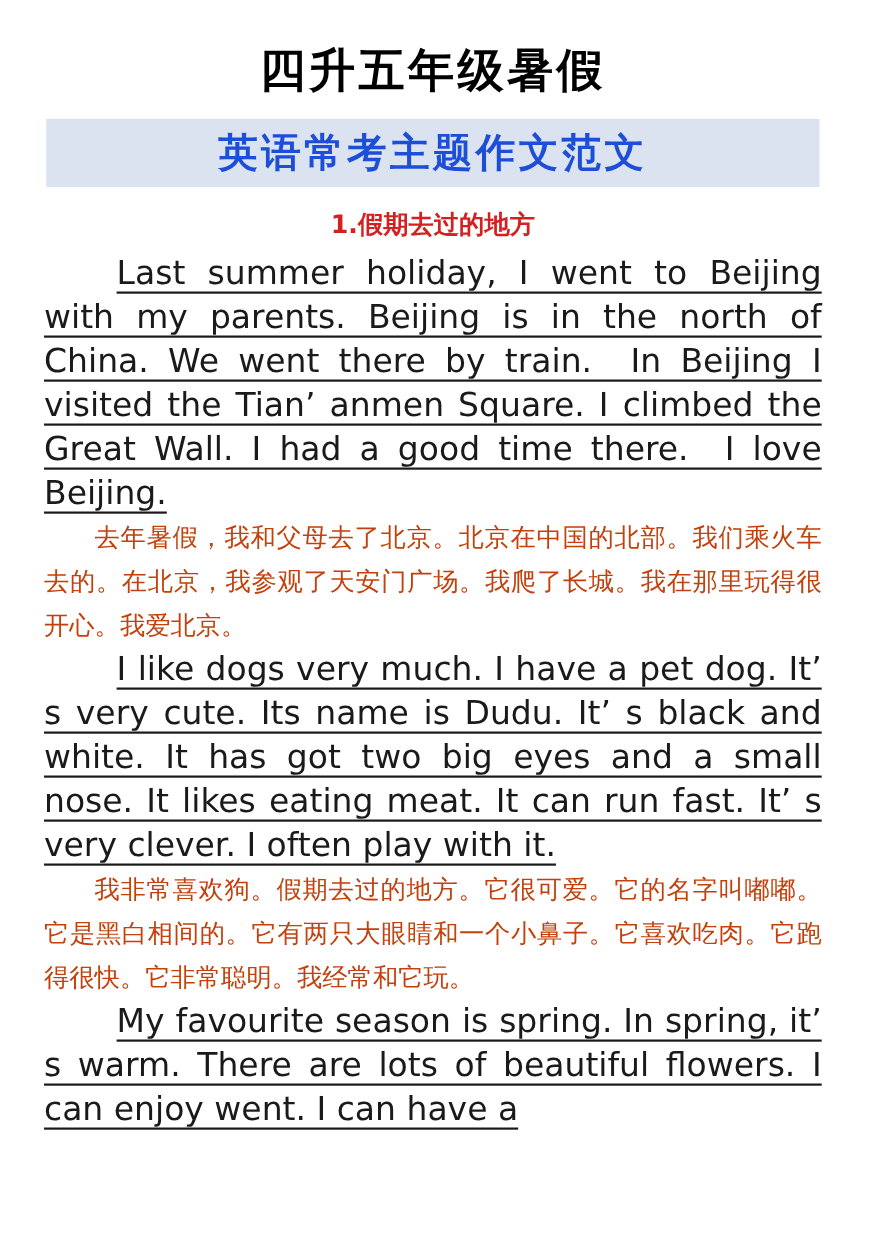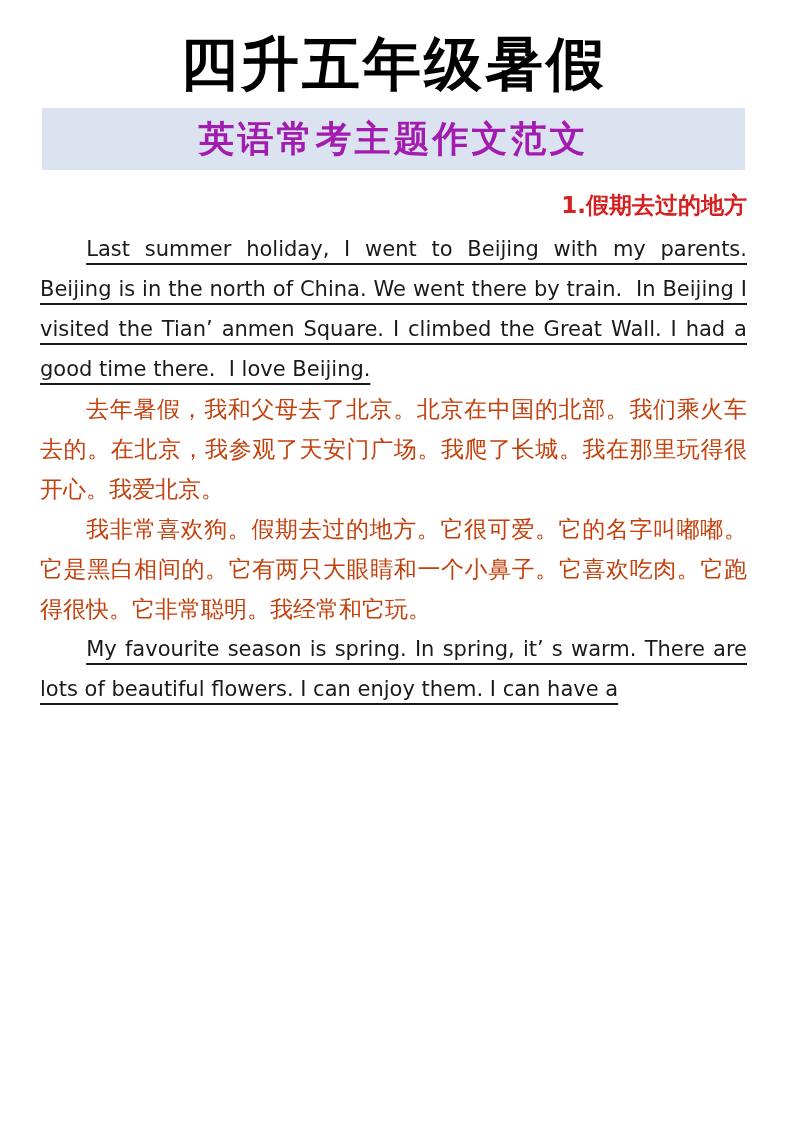--- a/index.html
+++ b/index.html
@@ -12,56 +12,55 @@
     box-sizing: border-box;
     padding: 26px 46px 0 40px;
     font-family: "DejaVu Sans", sans-serif;
     color: #1a1a1a;
     overflow: hidden;
   }
   .doc-title {
     margin: 6px 0 12px 0;
     text-align: center;
     font-family: "DejaVu Serif", serif;
-    font-size: 58px;
+    font-size: 42px;
     line-height: 64px;
     font-weight: bold;
     color: #000000;
     letter-spacing: 3px;
   }
   .banner {
     height: 62px;
     margin: 0 2px;
     background: #dbe3f1;
     display: flex;
     align-items: center;
     justify-content: center;
   }
   .banner-text {
     font-family: Liberation Serif, serif;
     font-size: 36px;
     font-weight: bold;
-    color: #a21caf;
+    color: #1d4ed8;
     letter-spacing: 3px;
   }
   .sec-heading {
     margin: 44px 0 10px 0;
     text-align: center;
     font-size: 23px;
     line-height: 28px;
     font-weight: bold;
     color: #d42020;
   }
   .sec-heading.first {
     margin-top: 21px;
-    text-align: right;
   }
   p.en {
     margin: 0;
-    font-size: 21px;
+    font-size: 30px;
     line-height: 40px;
     text-align: justify;
     text-indent: 2.2em;
     text-decoration: underline;
     text-decoration-thickness: 1.5px;
     text-underline-offset: 7px;
     color: #1a1a1a;
   }
   p.zh {
     margin: 0;
@@ -83,20 +82,21 @@
     <span class="banner-text">英语常考主题作文范文</span>
   </div>
 
   <section>
     <h2 class="sec-heading first">1.假期去过的地方</h2>
     <p class="en">Last summer holiday, I went to Beijing with my parents. Beijing is in the north of China. We went there by train. &nbsp;In Beijing I visited the Tian’ anmen Square. I climbed the Great Wall. I had a good time there. &nbsp;I love Beijing.</p>
     <p class="zh">去年暑假，我和父母去了北京。北京在中国的北部。我们乘火车去的。在北京，我参观了天安门广场。我爬了长城。我在那里玩得很开心。我爱北京。</p>
   </section>
 
   <section>
+    <p class="en">I like dogs very much. I have a pet dog. It’ s very cute. Its name is Dudu. It’ s black and white. It has got two big eyes and a small nose. It likes eating meat. It can run fast. It’ s very clever. I often play with it.</p>
     <p class="zh">我非常喜欢狗。假期去过的地方。它很可爱。它的名字叫嘟嘟。它是黑白相间的。它有两只大眼睛和一个小鼻子。它喜欢吃肉。它跑得很快。它非常聪明。我经常和它玩。</p>
   </section>
 
   <section>
-    <p class="en">My favourite season is spring. In spring, it’ s warm. There are lots of beautiful flowers. I can enjoy them. I can have a</p>
+    <p class="en">My favourite season is spring. In spring, it’ s warm. There are lots of beautiful flowers. I can enjoy went. I can have a</p>
   </section>
 
 </div>
 
 </body></html>

